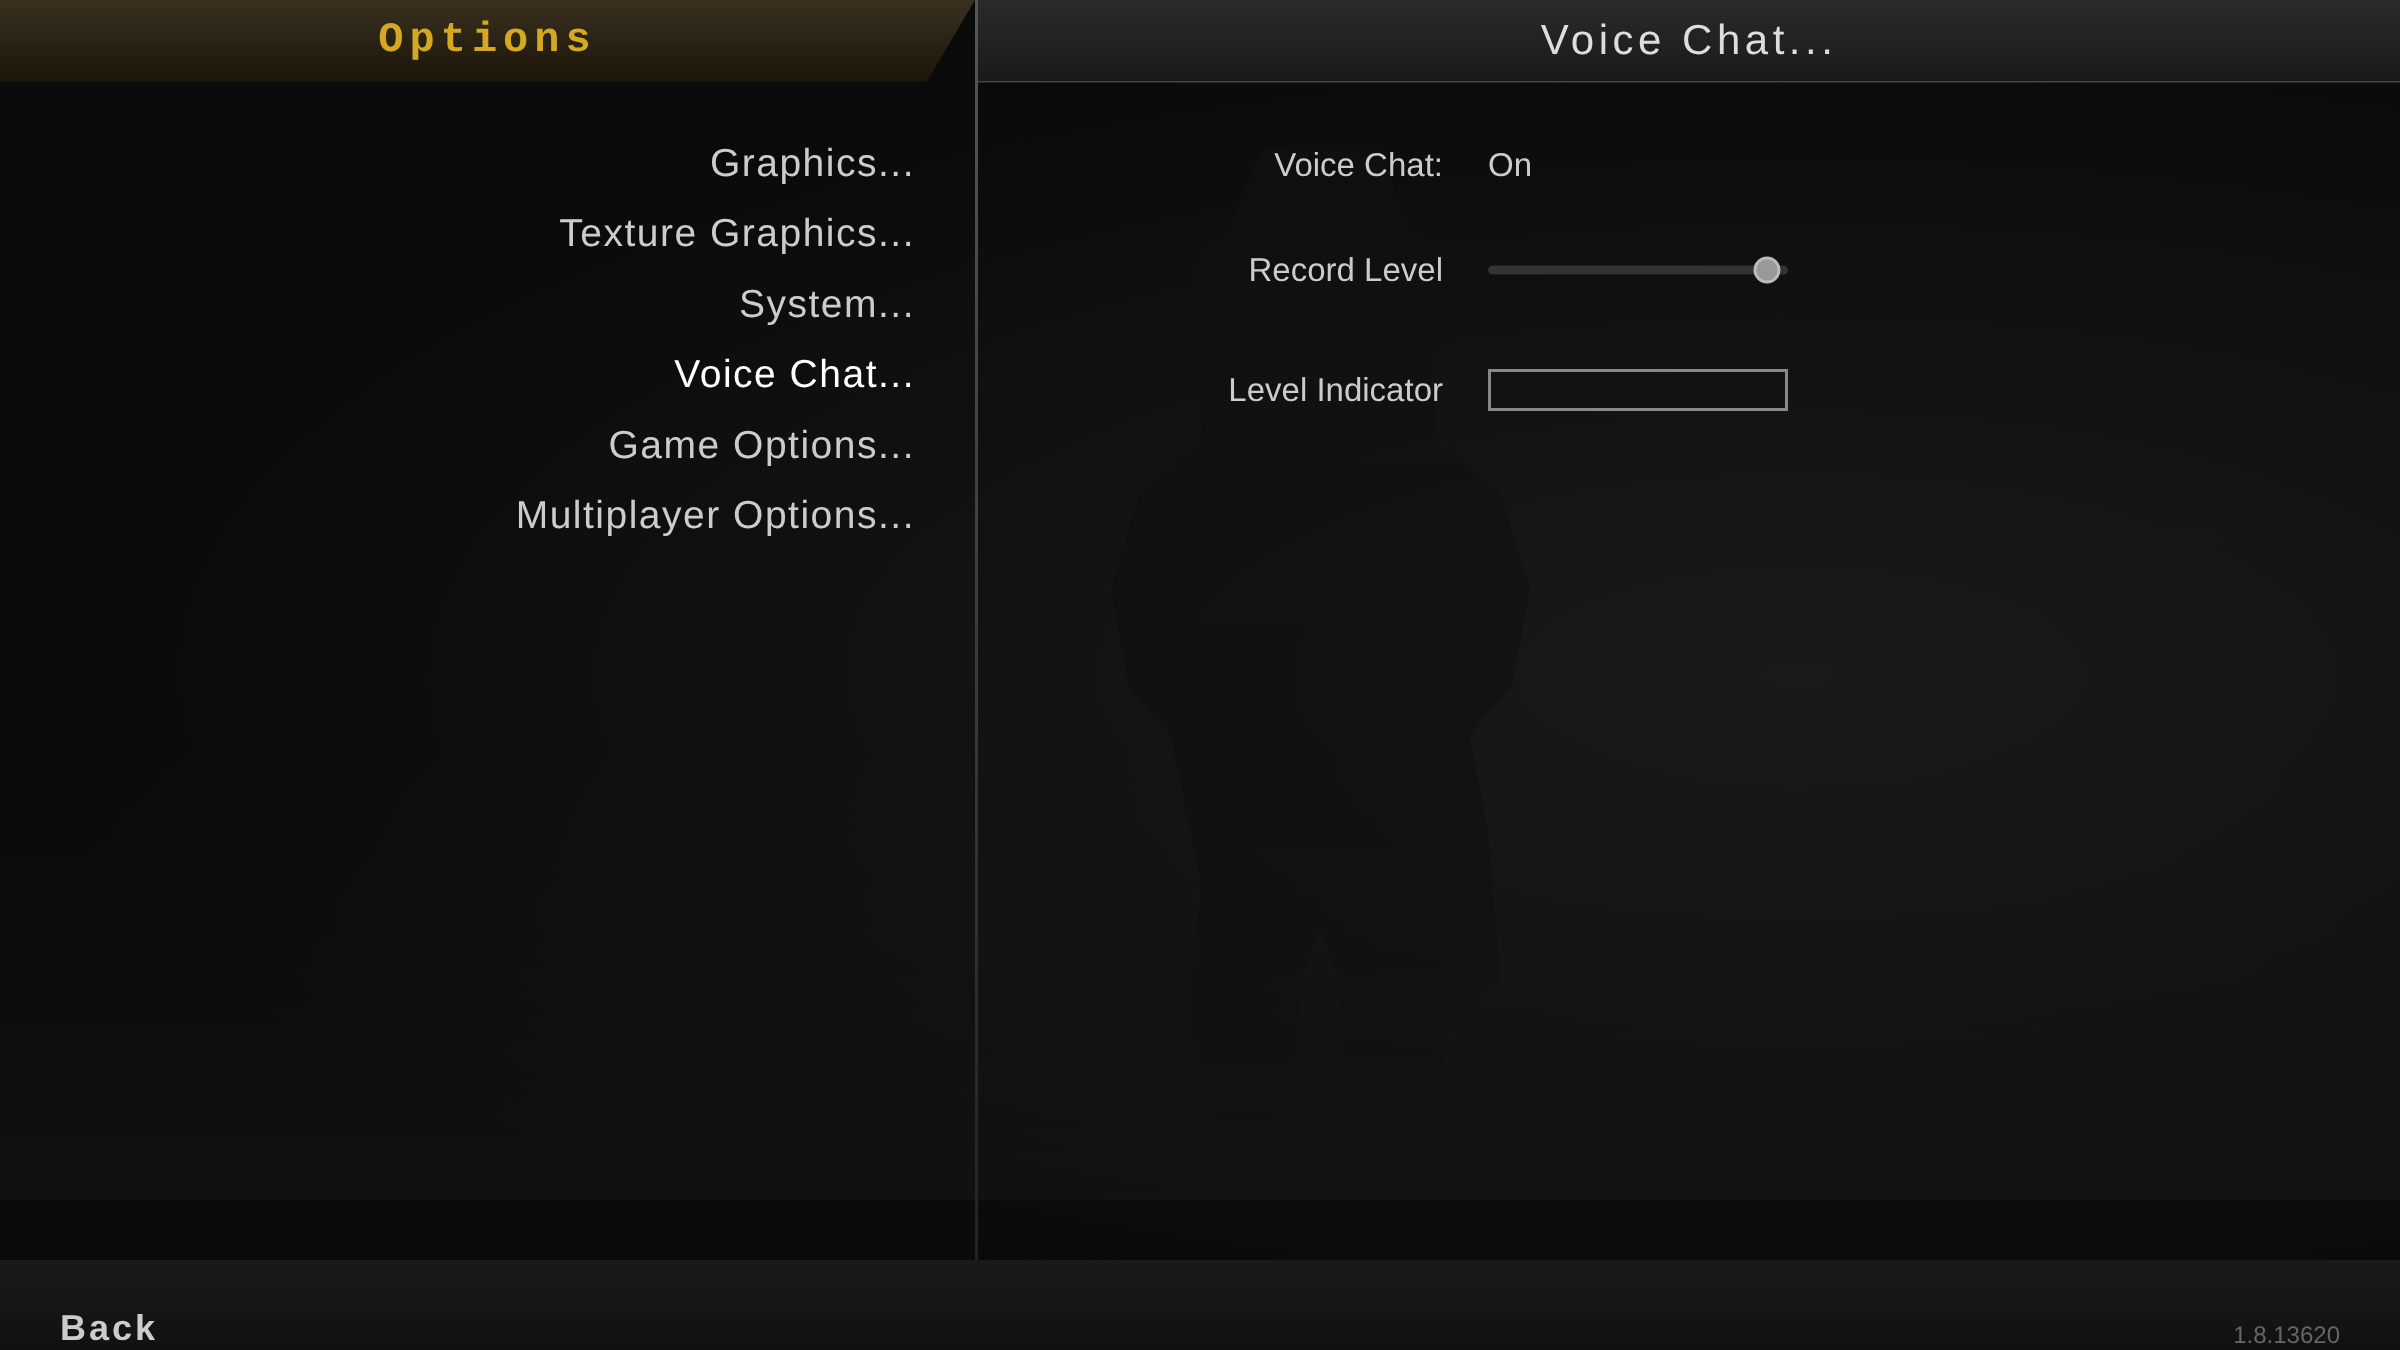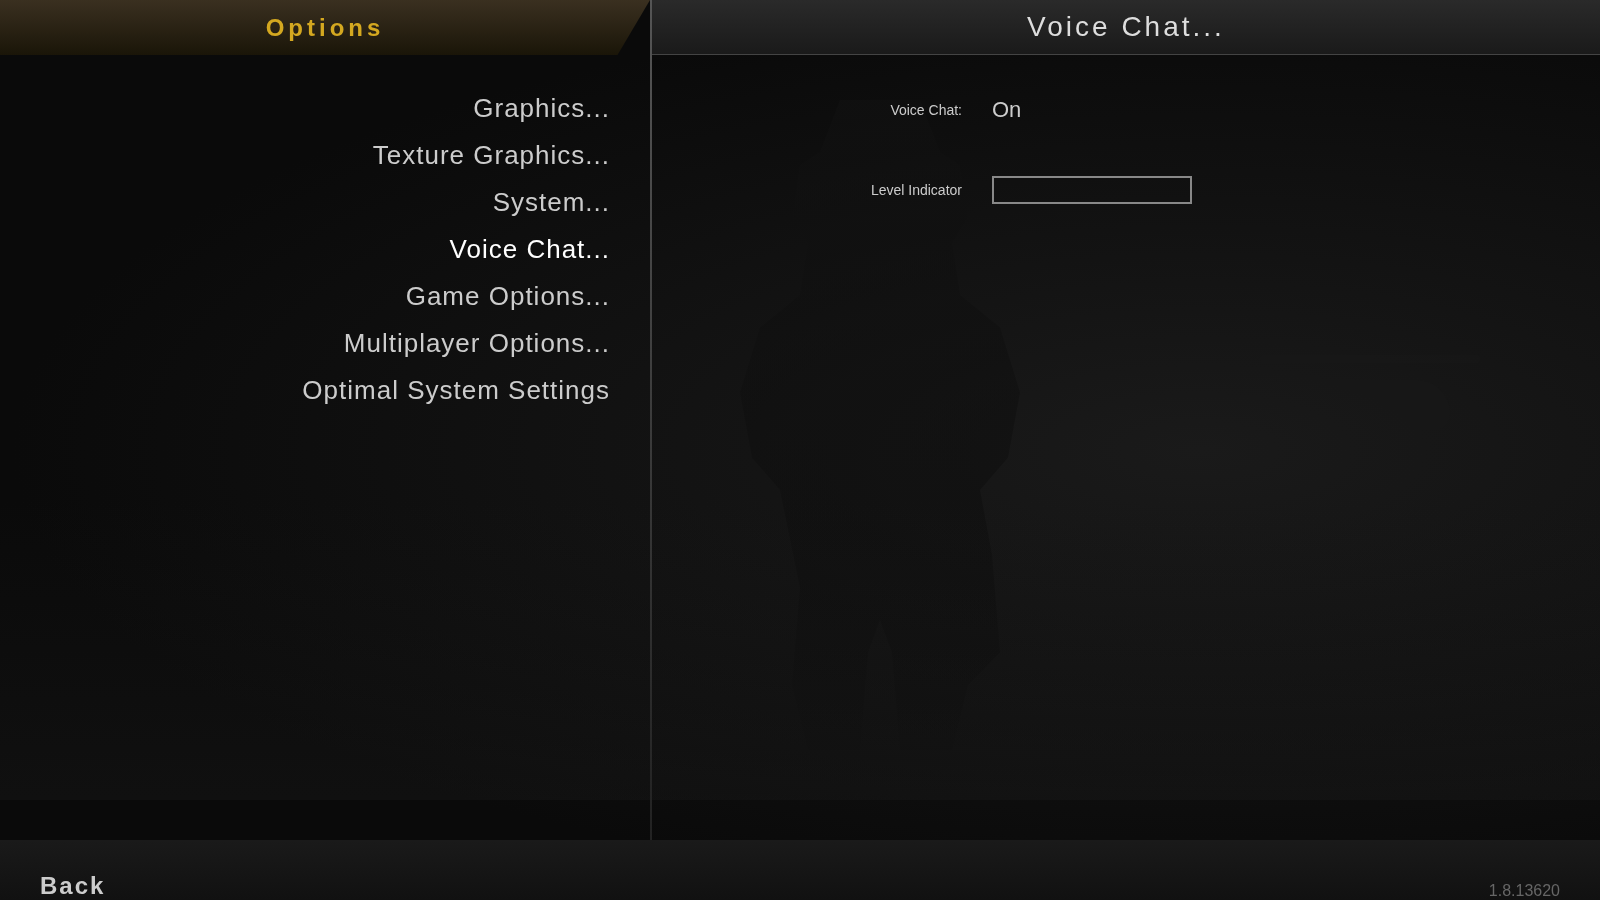--- a/index.html
+++ b/index.html
@@ -103,24 +103,25 @@
       background: linear-gradient(to bottom, #3a3020 0%, #1a1508 100%);
       clip-path: polygon(0 0, 100% 0, 95% 100%, 0 100%);
       z-index: 10;
       display: flex;
       align-items: center;
       justify-content: center;
     }
 
     .options-title {
       color: #d4a820;
-      font-size: 24px;
+      font-size: 28px;
       font-weight: bold;
       letter-spacing: 4px;
       text-transform: none;
+      font-family: Liberation Mono, monospace;
     }
 
     
     .bottom-bar {
       position: absolute;
       bottom: 0;
       left: 0;
       width: 100%;
       height: 60px;
       background: linear-gradient(to bottom, #1a1a1a 0%, #111 100%);
@@ -222,21 +223,21 @@
 
     .setting-row {
       display: flex;
       align-items: center;
       margin-bottom: 20px;
       min-height: 50px;
     }
 
     .setting-label {
       color: #cccccc;
-      font-size: 14px;
+      font-size: 22px;
       min-width: 280px;
       text-align: right;
       padding-right: 30px;
     }
 
     .setting-value {
       color: #cccccc;
       font-size: 22px;
     }
 
@@ -313,37 +314,42 @@
   </div>
   <div class="nav-item active">
     <span>Voice Chat...</span>
   </div>
   <div class="nav-item">
     <span>Game Options...</span>
   </div>
   <div class="nav-item">
     <span>Multiplayer Options...</span>
   </div>
-  <div class="nav-item">
-    <span>Optimal System Settings</span>
-  </div>
 </nav>
 
 <div class="right-panel">
   <div class="panel-title-bar">
     <span class="panel-title">Voice Chat...</span>
   </div>
 
   <div class="settings-container">
 
     <div class="setting-row">
       <span class="setting-label">Voice Chat:</span>
       <span class="setting-value">On</span>
     </div>
 
+    <div class="setting-row">
+      <span class="setting-label">Record Level</span>
+      <div class="slider-container">
+        <div class="slider-track">
+          <div class="slider-thumb"></div>
+        </div>
+      </div>
+    </div>
 
     <div class="setting-row" style="margin-top: 30px;">
       <span class="setting-label">Level Indicator</span>
       <div class="level-indicator-bar">
         <div class="level-indicator-fill"></div>
       </div>
     </div>
   </div>
 </div>
 

